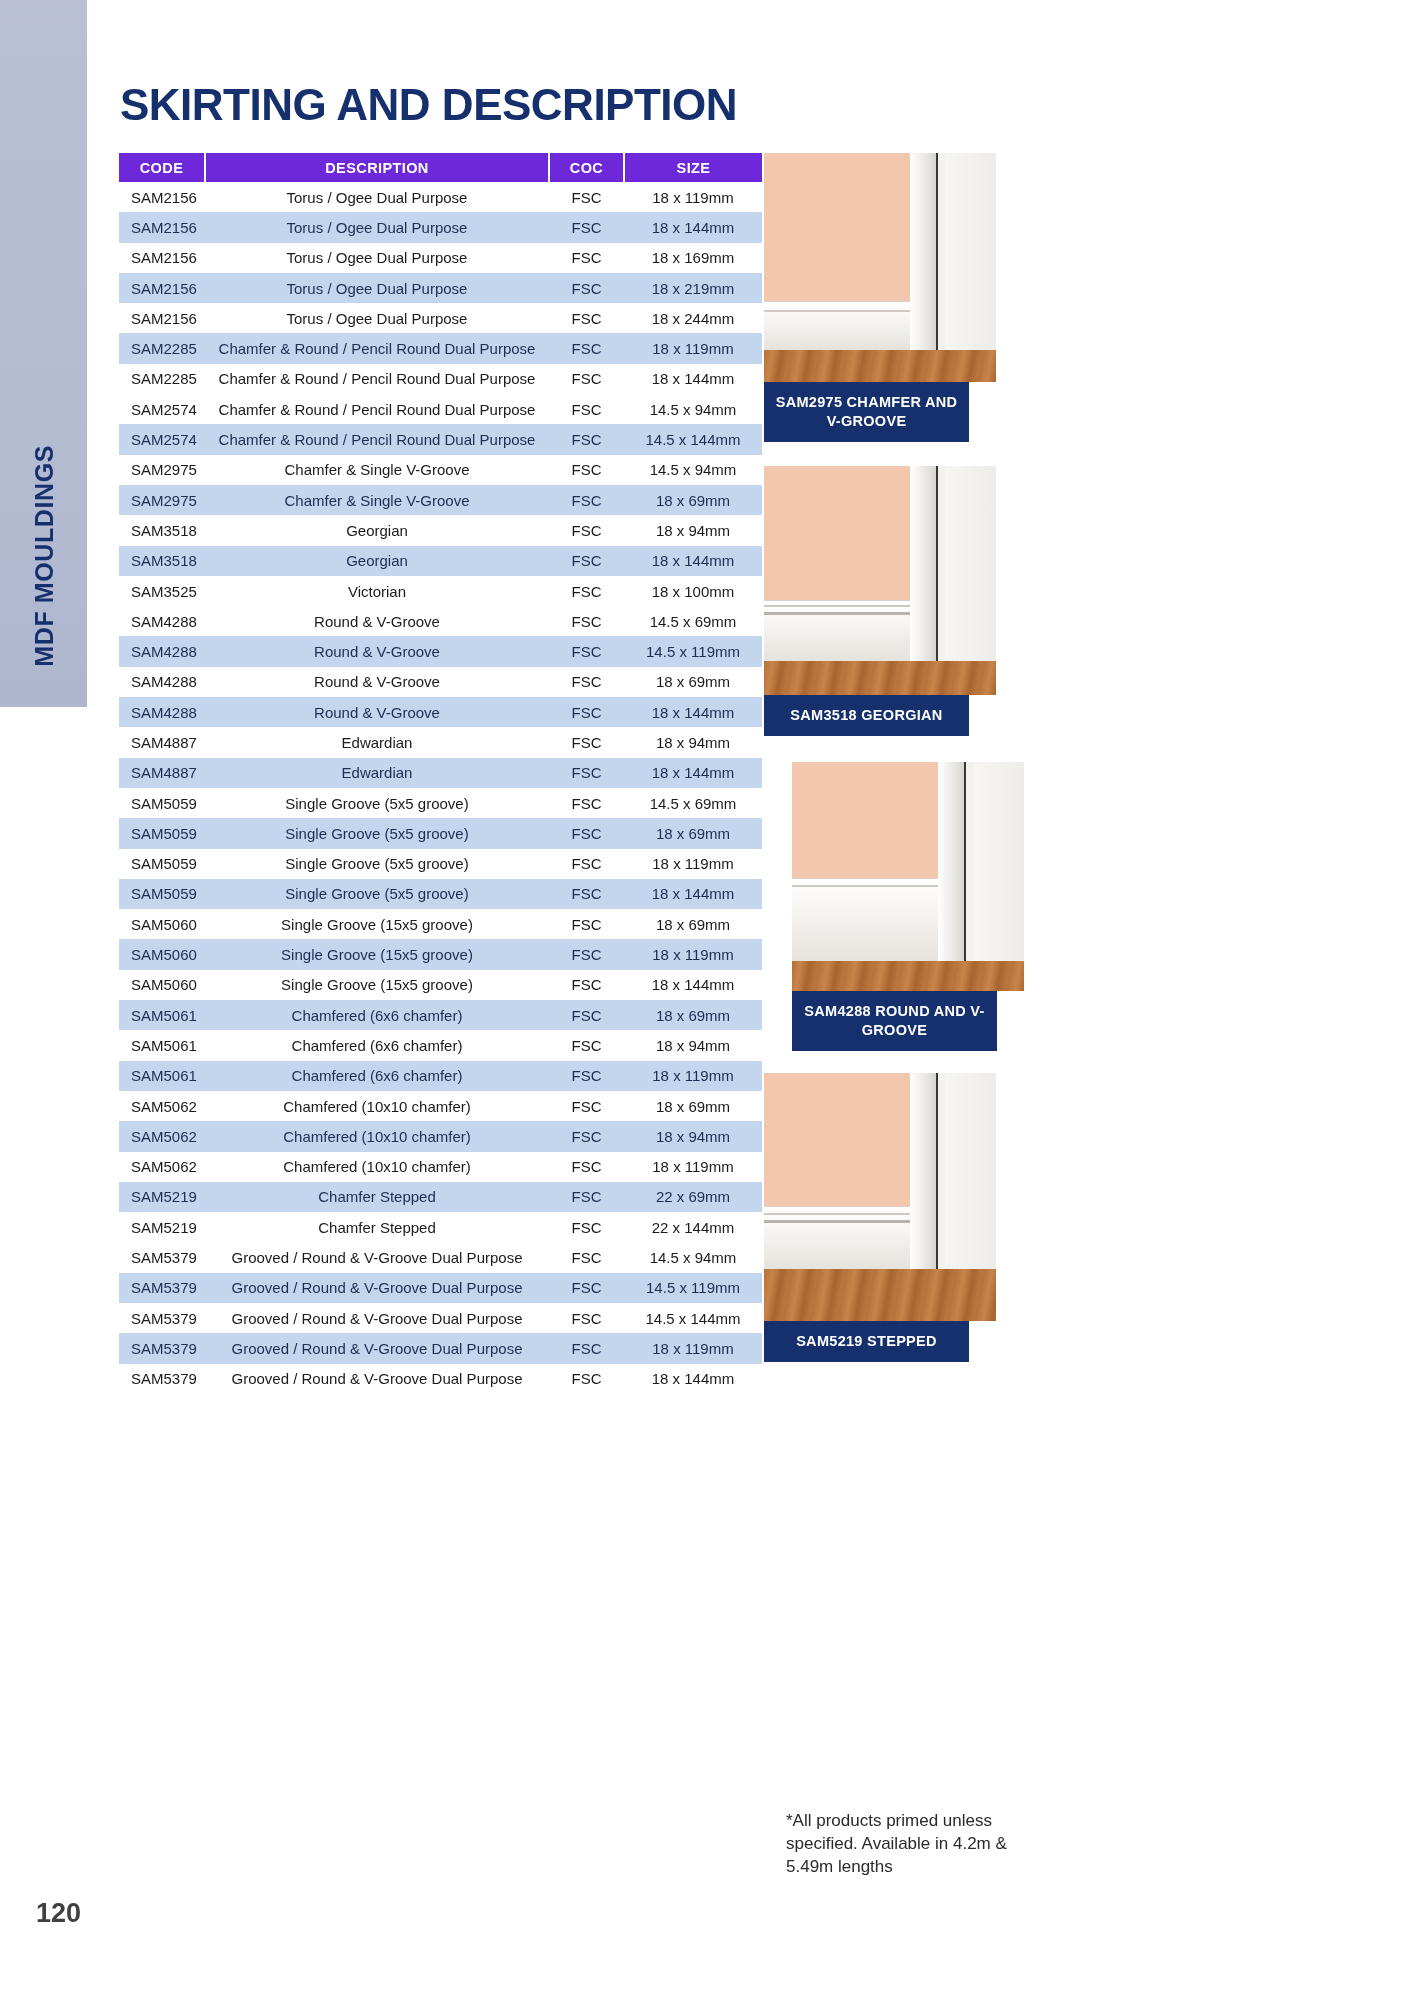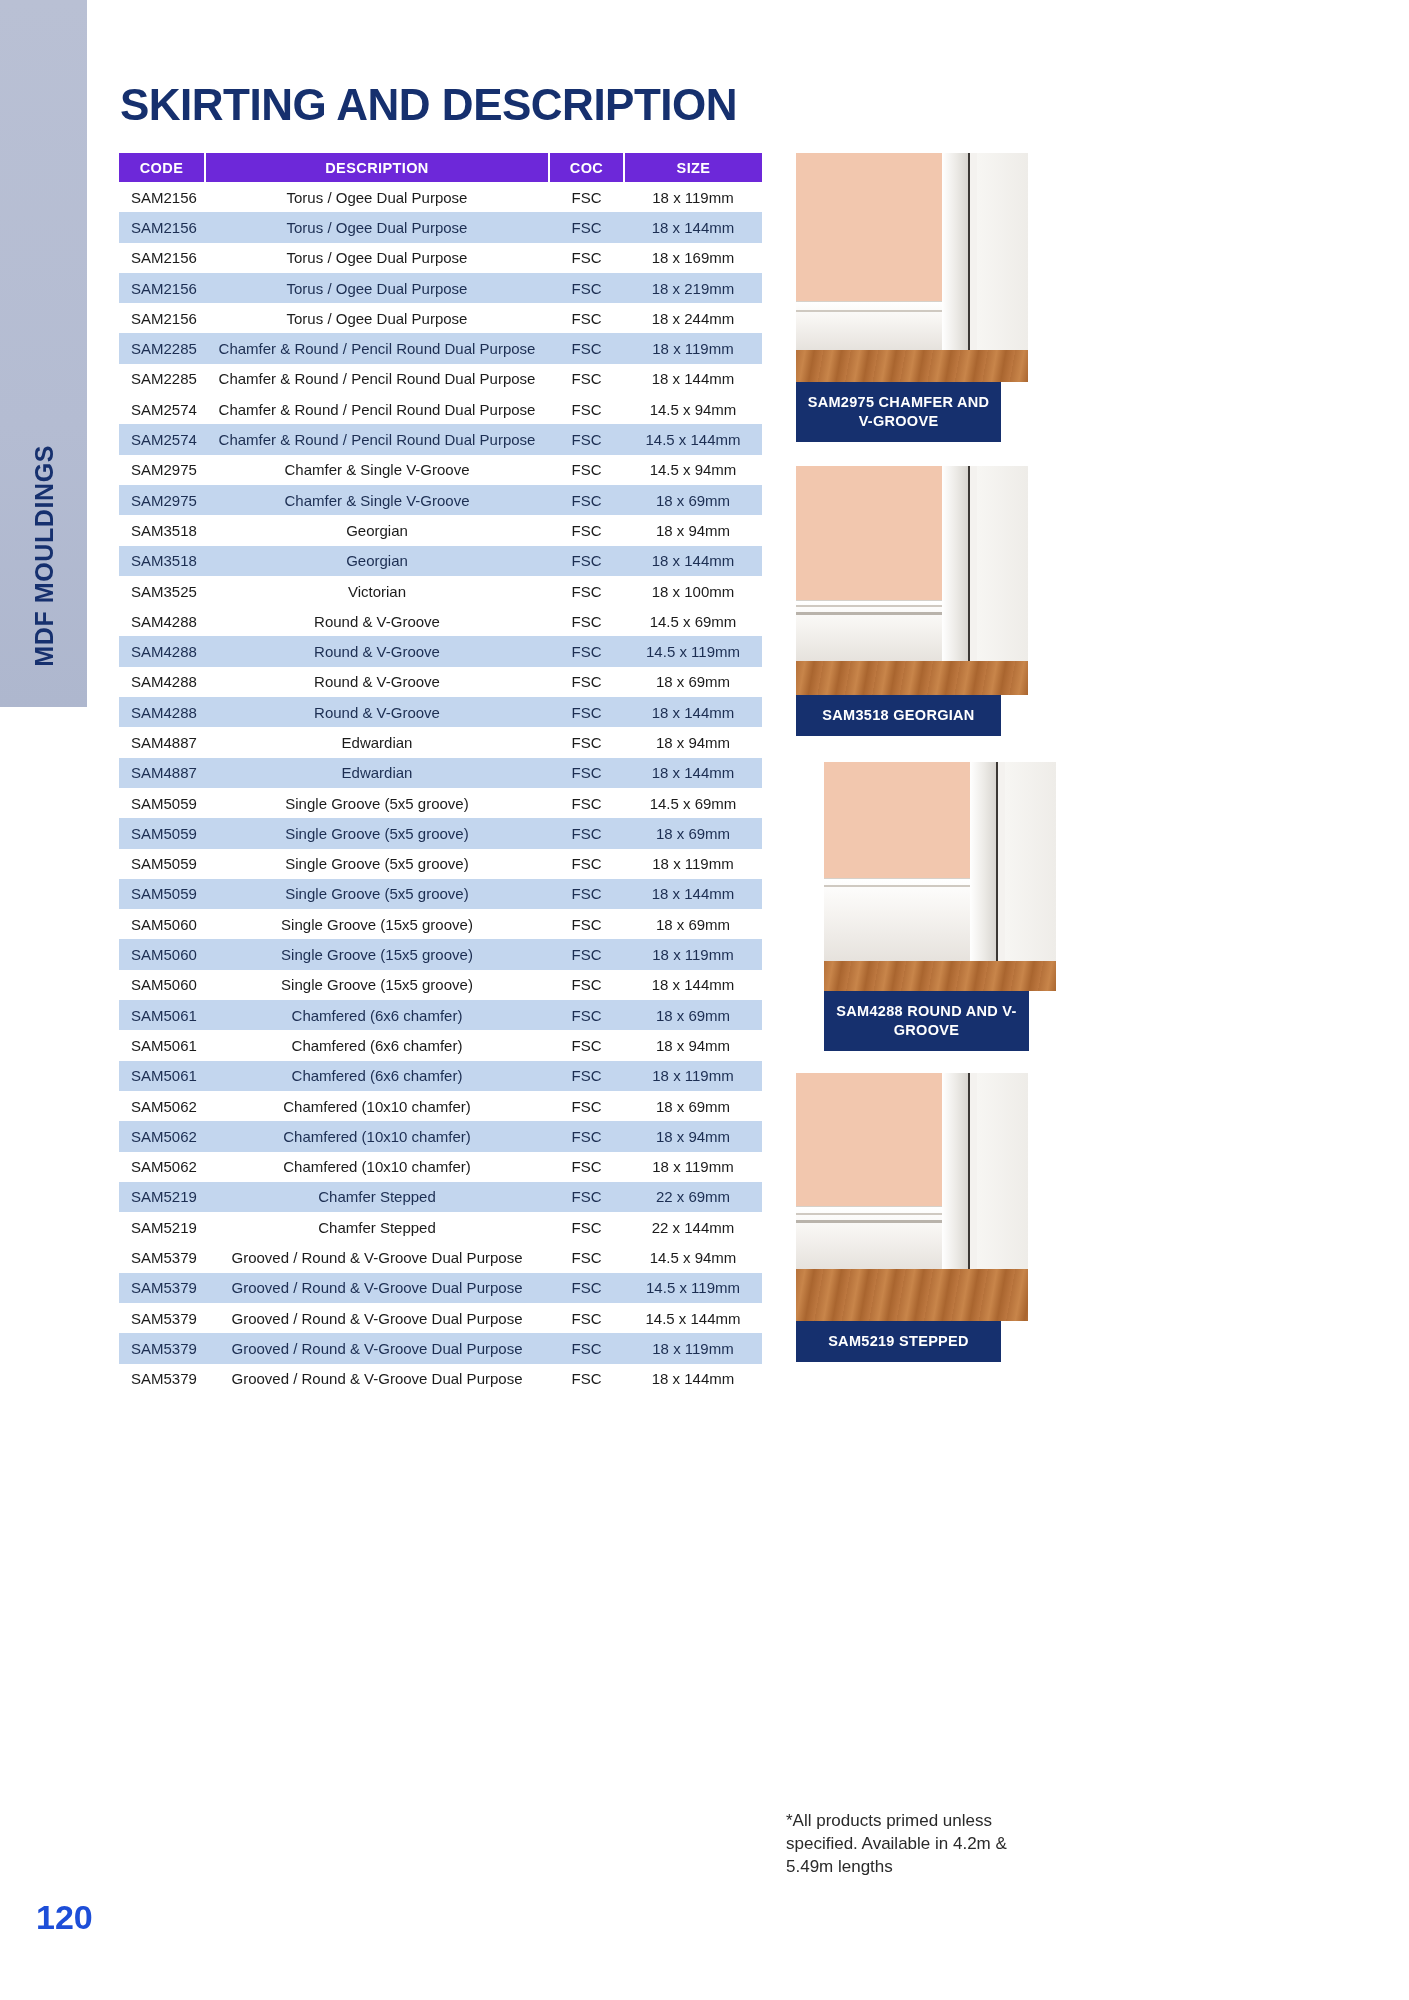--- a/index.html
+++ b/index.html
@@ -82,21 +82,21 @@
   }
   #spec-table tbody tr td.code-cell { text-align: left; padding-left: 12px; }
   .col-code { width: 86px; }
   .col-desc { width: 344px; }
   .col-coc  { width: 75px; }
   .col-size { width: 138px; }
 
   
   .photo-card {
     position: absolute;
-    left: 796px;
+    left: 764px;
     width: 205px;
   }
   .photo-card .photo {
     position: relative;
     width: 232px;
     overflow: hidden;
     background: #f2efec;
   }
   .photo-card .caption {
     background: #16306e;
@@ -179,23 +179,23 @@
     font-size: 17px;
     line-height: 1.35;
     color: #2a2a2a;
   }
 
   
   #page-number {
     position: absolute;
     left: 36px;
     top: 1898px;
-    font-size: 34px;
+    font-size: 27px;
     font-weight: bold;
-    color: #1d4ed8;
+    color: #404040;
   }
 </style>
 </head>
 <body>
 
 <div id="side-tab">
   <div id="side-tab-label">MDF MOULDINGS</div>
 </div>
 
 <div id="page-title">SKIRTING AND DESCRIPTION</div>

